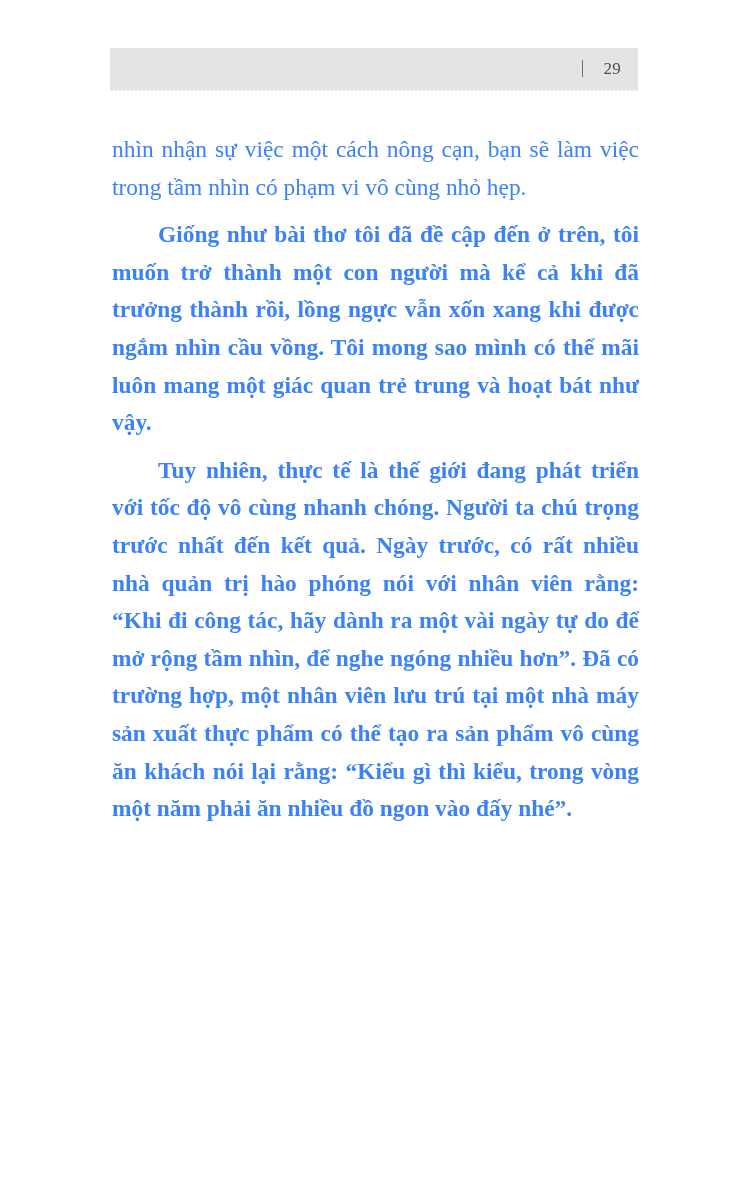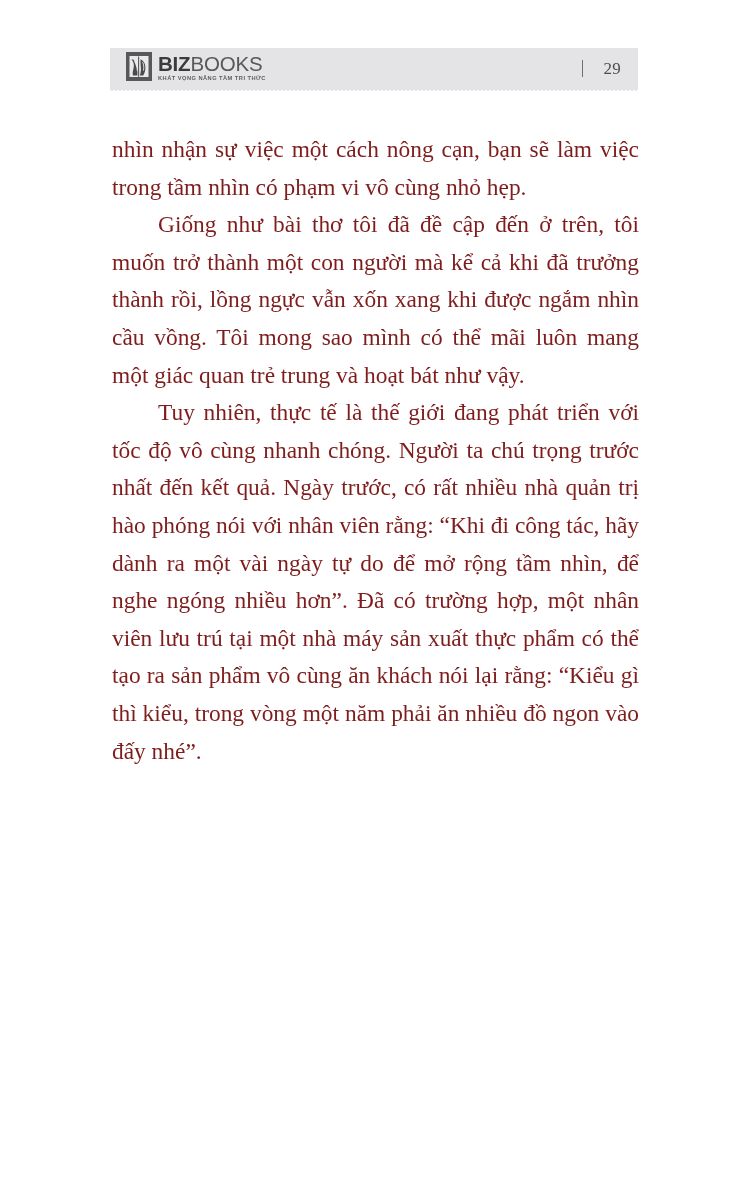--- a/index.html
+++ b/index.html
@@ -122,59 +122,42 @@
   .content {
     position: absolute;
     left: 112px;
     top: 131px;
     width: 527px;
   }
   .para {
     margin: 0;
     font-size: 23.4px;
     line-height: 37.6px;
-    color: #7f1d1d;
+    color: #3b82f6;
     text-align: justify;
     text-justify: inter-word;
     hyphens: none;
     -webkit-hyphens: none;
   }
   .para.indent {
     text-indent: 46px;
   }
   .para + .para {
-    margin-top: 0px;
+    margin-top: 10px;
+    font-weight: bold;
   }
   
 </style>
 </head>
 <body>
 
 <div class="page">
 
   <div class="header-band">
 
-    <div class="logo-block">
-      <span class="logo-mark">
-        <svg width="26" height="29" viewBox="0 0 26 29" aria-hidden="true">
-          <rect x="0" y="0" width="26" height="29" fill="#58585b"></rect>
-          <rect x="3" y="3.5" width="20" height="22" fill="#e9e9ea"></rect>
-          <rect x="3" y="3.5" width="20" height="22" fill="none" stroke="#58585b" stroke-width="1"></rect>
-          <path d="M12.6 4.5 L12.6 24.8" stroke="#58585b" stroke-width="1.1"></path>
-          <path d="M5.4 7.5 C7.6 9.5, 8.4 12.5, 7.6 16 C7 18.8, 6.4 21, 6.9 23.4 L11.4 23.4 C11.8 20.6, 11.2 17.6, 10.2 14.6 C9.2 11.5, 8.2 9, 7.4 7.5 Z" fill="#4b4b4e"></path>
-          <path d="M14.6 7.2 C17.4 8.4, 19.2 11.2, 19.4 14.8 C19.6 18.4, 18.6 21.4, 17.2 23.4 L13.9 23.4 C14.8 20.4, 15.2 17.4, 14.8 14.4 C14.5 11.6, 14.4 9.2, 14.6 7.2 Z" fill="#4b4b4e"></path>
-          <path d="M9.3 9.6 C11 11.8, 11.6 15, 11.2 18.6" stroke="#e9e9ea" stroke-width="0.9" fill="none"></path>
-          <path d="M16.6 10.2 C17.8 12.4, 18.1 15.4, 17.4 18.6" stroke="#e9e9ea" stroke-width="0.9" fill="none"></path>
-        </svg>
-      </span>
-      <span class="logo-text">
-        <span class="logo-wordmark"><span class="biz">BIZ</span><span class="books">BOOKS</span></span>
-        <span class="logo-tagline">KHÁT VỌNG NÂNG TẦM TRI THỨC</span>
-      </span>
-    </div>
 
     <div class="page-number-wrap">
       <span class="page-rule"></span>
       <span class="page-number">29</span>
     </div>
 
   </div>
 
   <div class="content">
     <p class="para">nhìn nhận sự việc một cách nông cạn, bạn sẽ làm việc trong tầm nhìn có phạm vi vô cùng nhỏ hẹp.</p>

